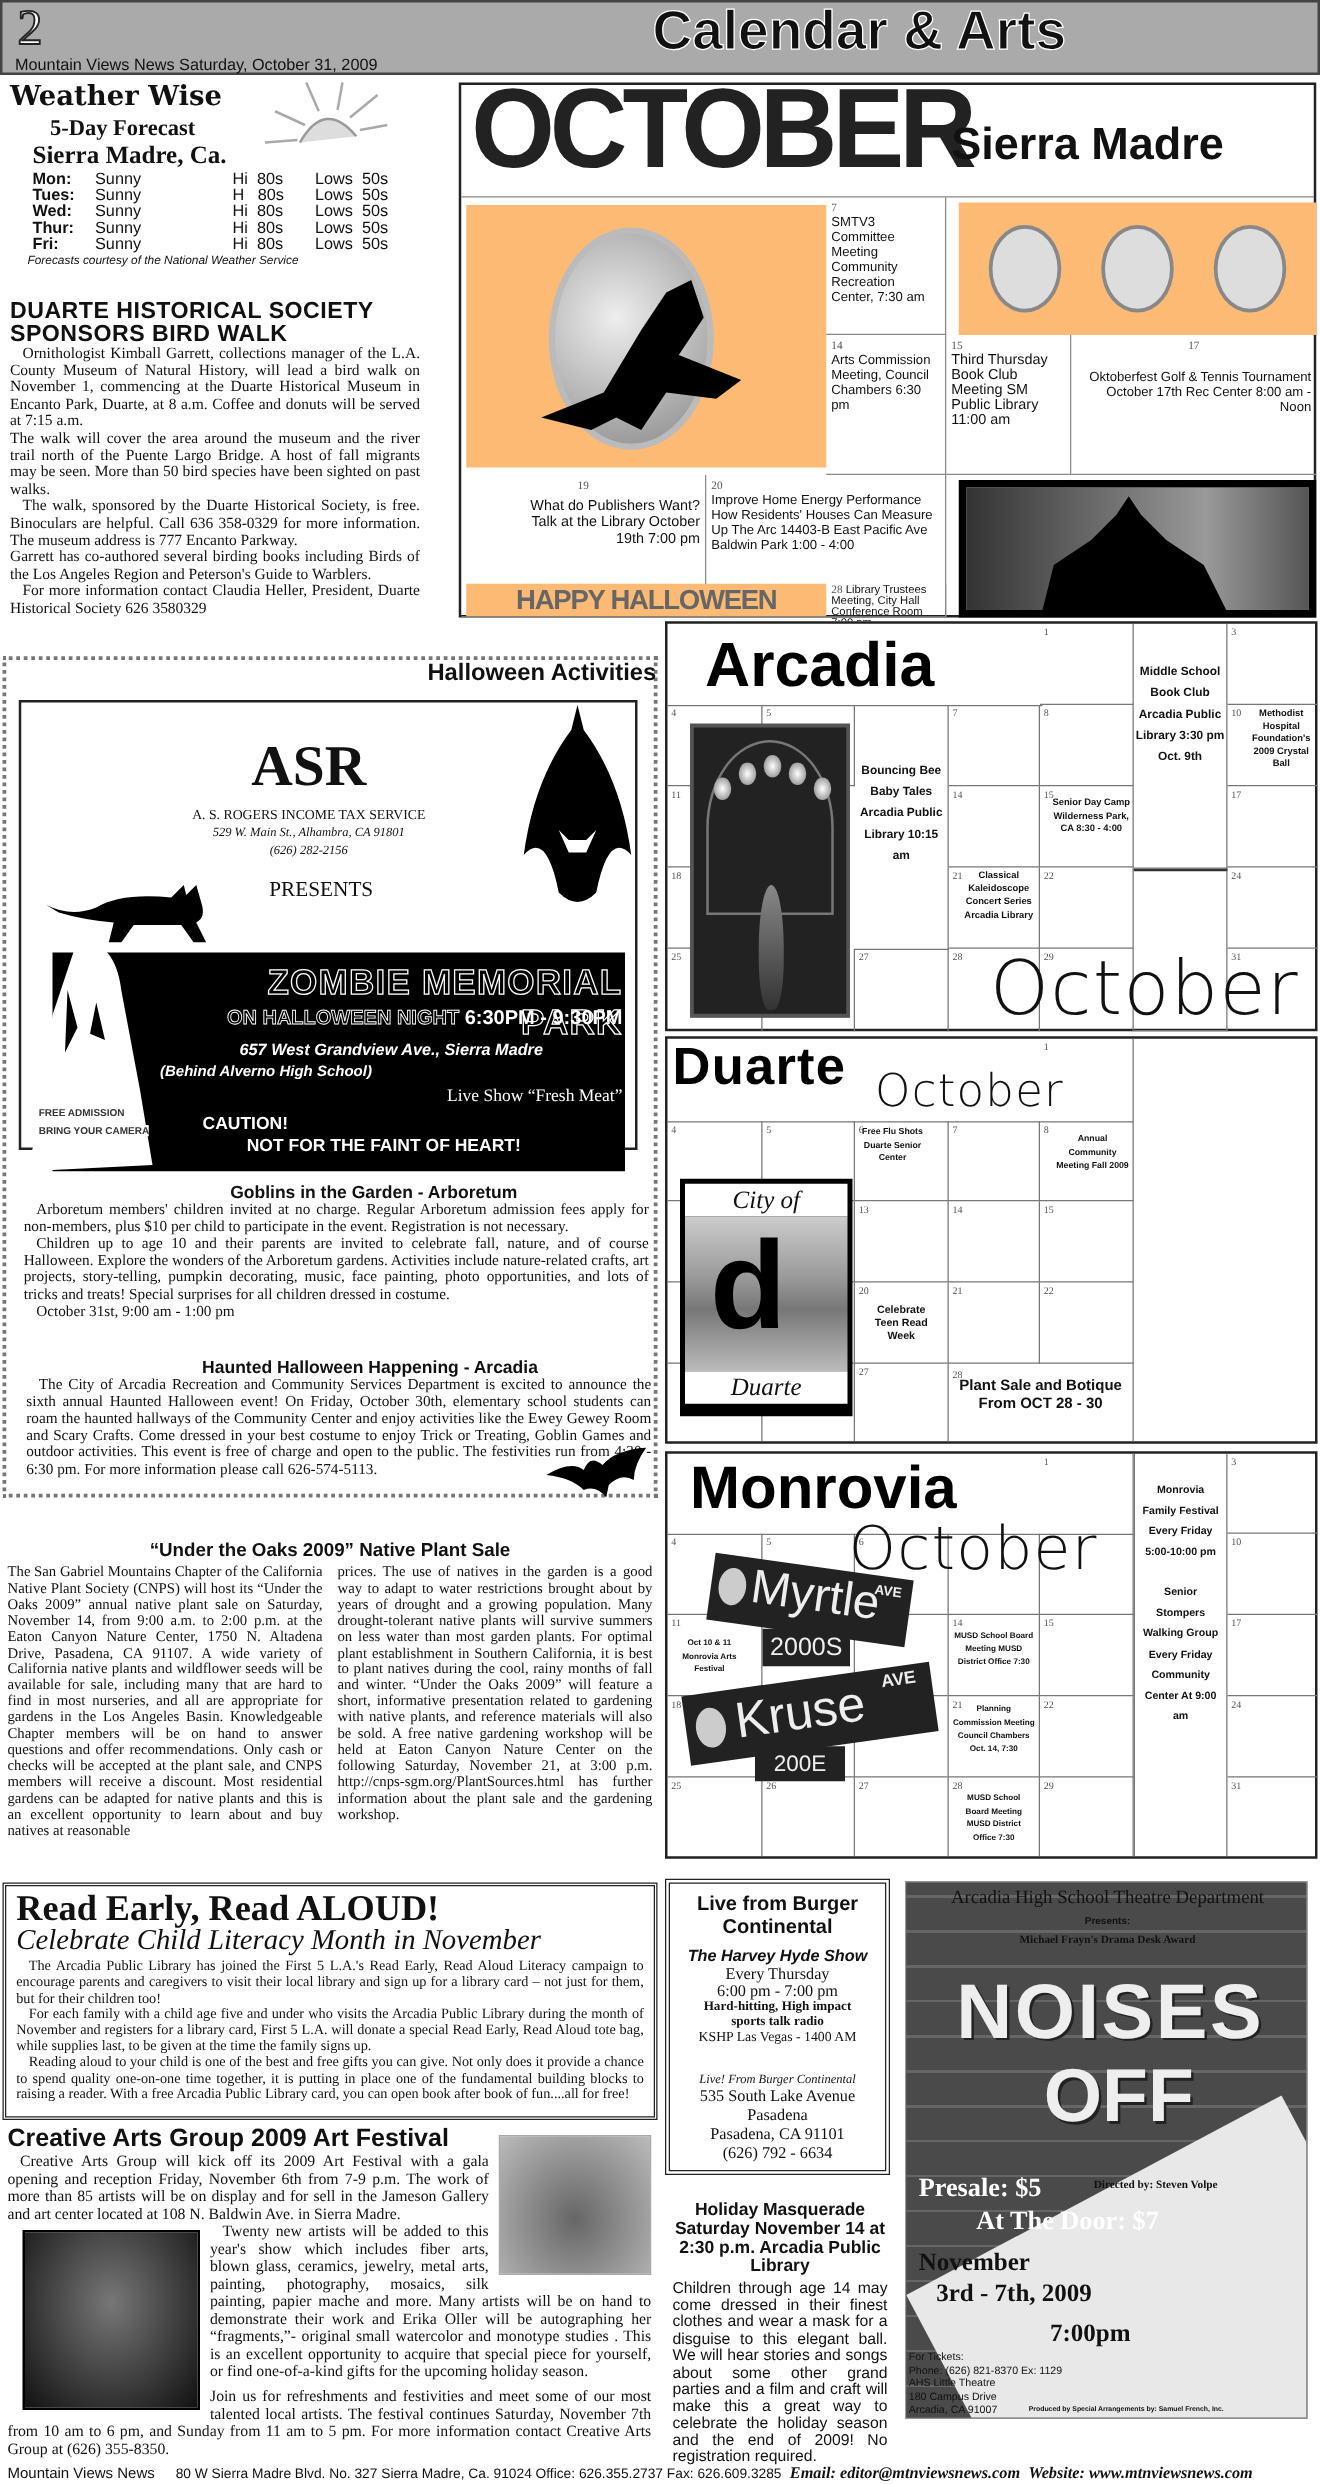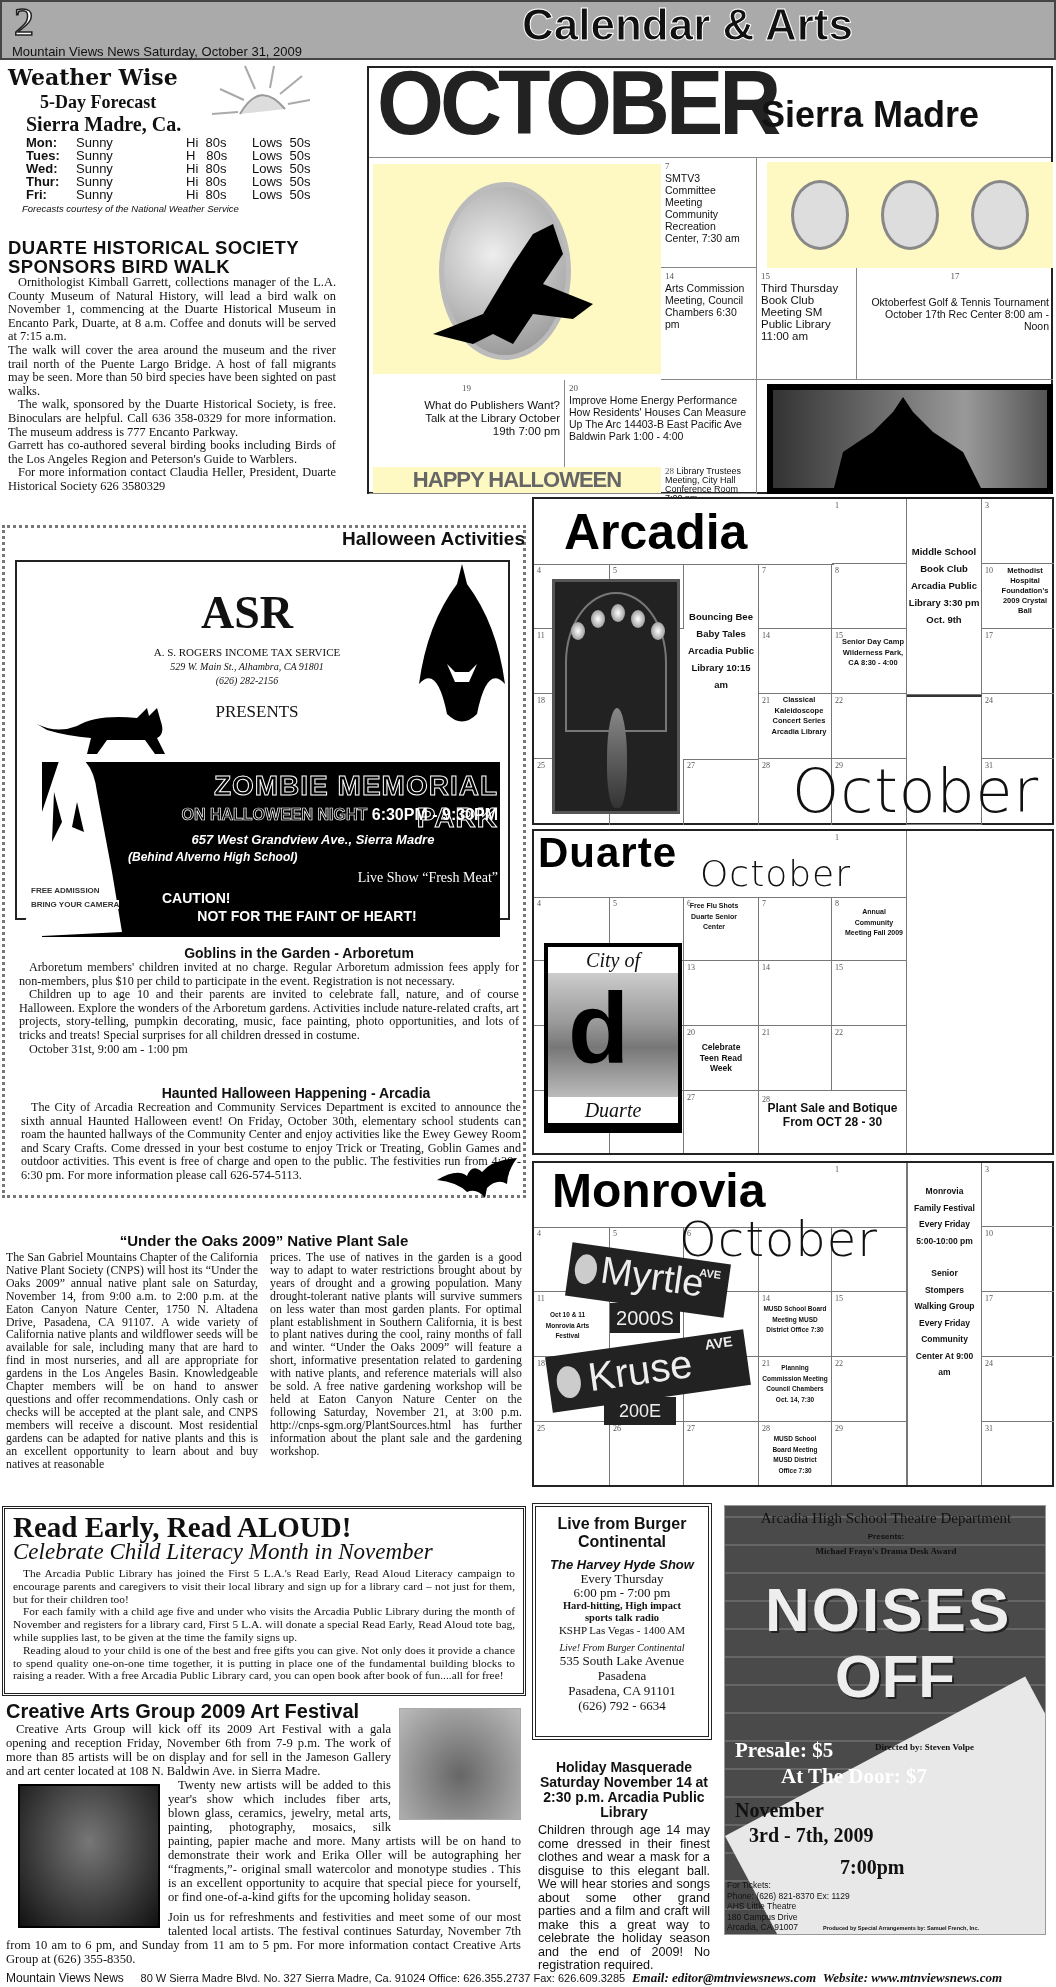--- a/index.html
+++ b/index.html
@@ -23,21 +23,21 @@
 #sun{left:210px;top:64px;width:100px;height:60px}
 
 #bird{left:8px;top:238px;width:328px}
 #bird h2{font-family:"Liberation Sans",sans-serif;font-weight:bold;font-size:18.5px;line-height:19px;letter-spacing:.4px}
 #bird p{font-size:12.4px;line-height:13.6px;text-align:justify}
 .ind{text-indent:10px}
 
 #sm{left:367px;top:66px;width:686px;height:428px;border:2px solid #222}
 .smcell{position:absolute;border-right:1px solid #888;border-bottom:1px solid #888;font-family:"Liberation Sans",sans-serif;font-size:10.5px;line-height:12px;padding:2px 4px}
 .num{font-family:"Liberation Serif",serif;font-size:9px;color:#555}
-.blk{background:#fef9c3}
+.blk{background:#fdba74}
 .oct-grunge{font-family:"Liberation Sans",sans-serif;font-weight:900;font-size:86px;letter-spacing:-4px;color:#222;transform:scaleY(1.05)}
 
 #hw{left:2px;top:525px;width:524px;height:673px;border:3px double #777;border-style:dotted}
 #hw-title{left:0;top:0;width:520px;text-align:right;font-family:"Liberation Sans",sans-serif;font-size:19px;font-weight:bold}
 #asr{left:10px;top:32px;width:495px;height:360px;border:2px solid #222}
 #zombie-band{left:25px;top:200px;width:458px;height:175px;background:#000;color:#fff;font-family:"Liberation Sans",sans-serif}
 .sm-p{font-size:12.2px;line-height:13.6px;text-align:justify}
 
 #plant{left:6px;top:1232px;width:516px}
 #plant h3{font-family:"Liberation Sans",sans-serif;font-size:15px;text-align:center;line-height:17px}
@@ -264,21 +264,21 @@
   <p style="margin-top:6px">Join us for refreshments and festivities and meet some of our most talented local artists.  The festival continues Saturday, November 7th from 10 am to 6 pm, and Sunday from 11 am to 5 pm.  For more information contact Creative Arts Group at (626) 355-8350.</p>
 </div>
 
 <div id="burger" class="abs">
   <div class="sans" style="font-size:16px;font-weight:bold;line-height:18px">Live from Burger Continental</div>
   <div class="sans" style="font-size:13px;font-weight:bold;font-style:italic;margin-top:6px">The Harvey Hyde Show</div>
   <div class="serif" style="font-size:13px;line-height:14px">Every Thursday</div>
   <div class="serif" style="font-size:13px;line-height:14px">6:00 pm - 7:00 pm</div>
   <div class="serif" style="font-size:10.5px;font-weight:bold;line-height:12px;padding:0 16px">Hard-hitting, High impact sports talk radio</div>
   <div class="serif" style="font-size:11px">KSHP Las Vegas - 1400 AM</div>
-  <div class="serif" style="font-size:10px;font-style:italic;margin-top:6px">Live! From Burger Continental</div>
+  <div class="serif" style="font-size:10px;font-style:italic;margin-top:22px">Live! From Burger Continental</div>
   <div class="serif" style="font-size:13px;line-height:15px">535 South Lake Avenue</div>
   <div class="serif" style="font-size:13px;line-height:15px">Pasadena</div>
   <div class="serif" style="font-size:13px;line-height:15px">Pasadena, CA 91101</div>
   <div class="serif" style="font-size:13px;line-height:15px">(626) 792 - 6634</div>
 </div>
 
 <div id="masq" class="abs">
   <h3>Holiday Masquerade Saturday November 14 at 2:30 p.m. Arcadia Public Library</h3>
   <p>Children through age 14 may come dressed in their finest clothes and wear a mask for a disguise to this elegant ball. We will hear stories and songs about some other grand parties and a film and craft will make this a great way to celebrate the holiday season and the end of 2009! No registration required.</p>
 </div>
@@ -306,21 +306,21 @@
   </div>
   <div class="abs sans" style="left:98px;top:419px;font-size:5.5px;font-weight:bold;color:#111">Produced by Special Arrangements by: Samuel French, Inc.</div>
 </div>
 
 <div class="cal" style="left:532px;top:497px;width:522px;height:328px">
   <div class="big-city" style="left:30px;top:4px;font-size:50px">Arcadia</div>
   <div class="abs" style="left:0;top:65px;width:300px;border-top:1px solid #777"></div>
   <div class="cell" style="left:298px;top:0;width:75px;height:65px">
       <span class="n">1</span>
     </div>
-  <div class="cell tall" style="left:373px;top:0;width:75px;height:196px;padding-top:44px;font-size:9.5px;line-height:17px">Middle School Book Club Arcadia Public Library 3:30 pm Oct. 9th</div>
+  <div class="cell tall" style="left:373px;top:0;width:75px;height:196px;padding-top:30px;font-size:9.5px;line-height:17px">Middle School Book Club Arcadia Public Library 3:30 pm Oct. 9th</div>
   <div class="cell" style="left:448px;top:0;width:72px;height:65px;border-right:none">
       <span class="n">3</span>
     </div>
   <div class="cell" style="left:0;top:65px;width:76px;height:65px">
       <span class="n">4</span>
     </div>
   <div class="cell" style="left:76px;top:65px;width:74px;height:65px">
       <span class="n">5</span>
     </div>
   <div class="cell tall" style="left:150px;top:65px;width:75px;height:196px;padding-top:44px;font-size:9.5px;line-height:17px">Bouncing Bee Baby Tales Arcadia Public Library 10:15 am</div>

